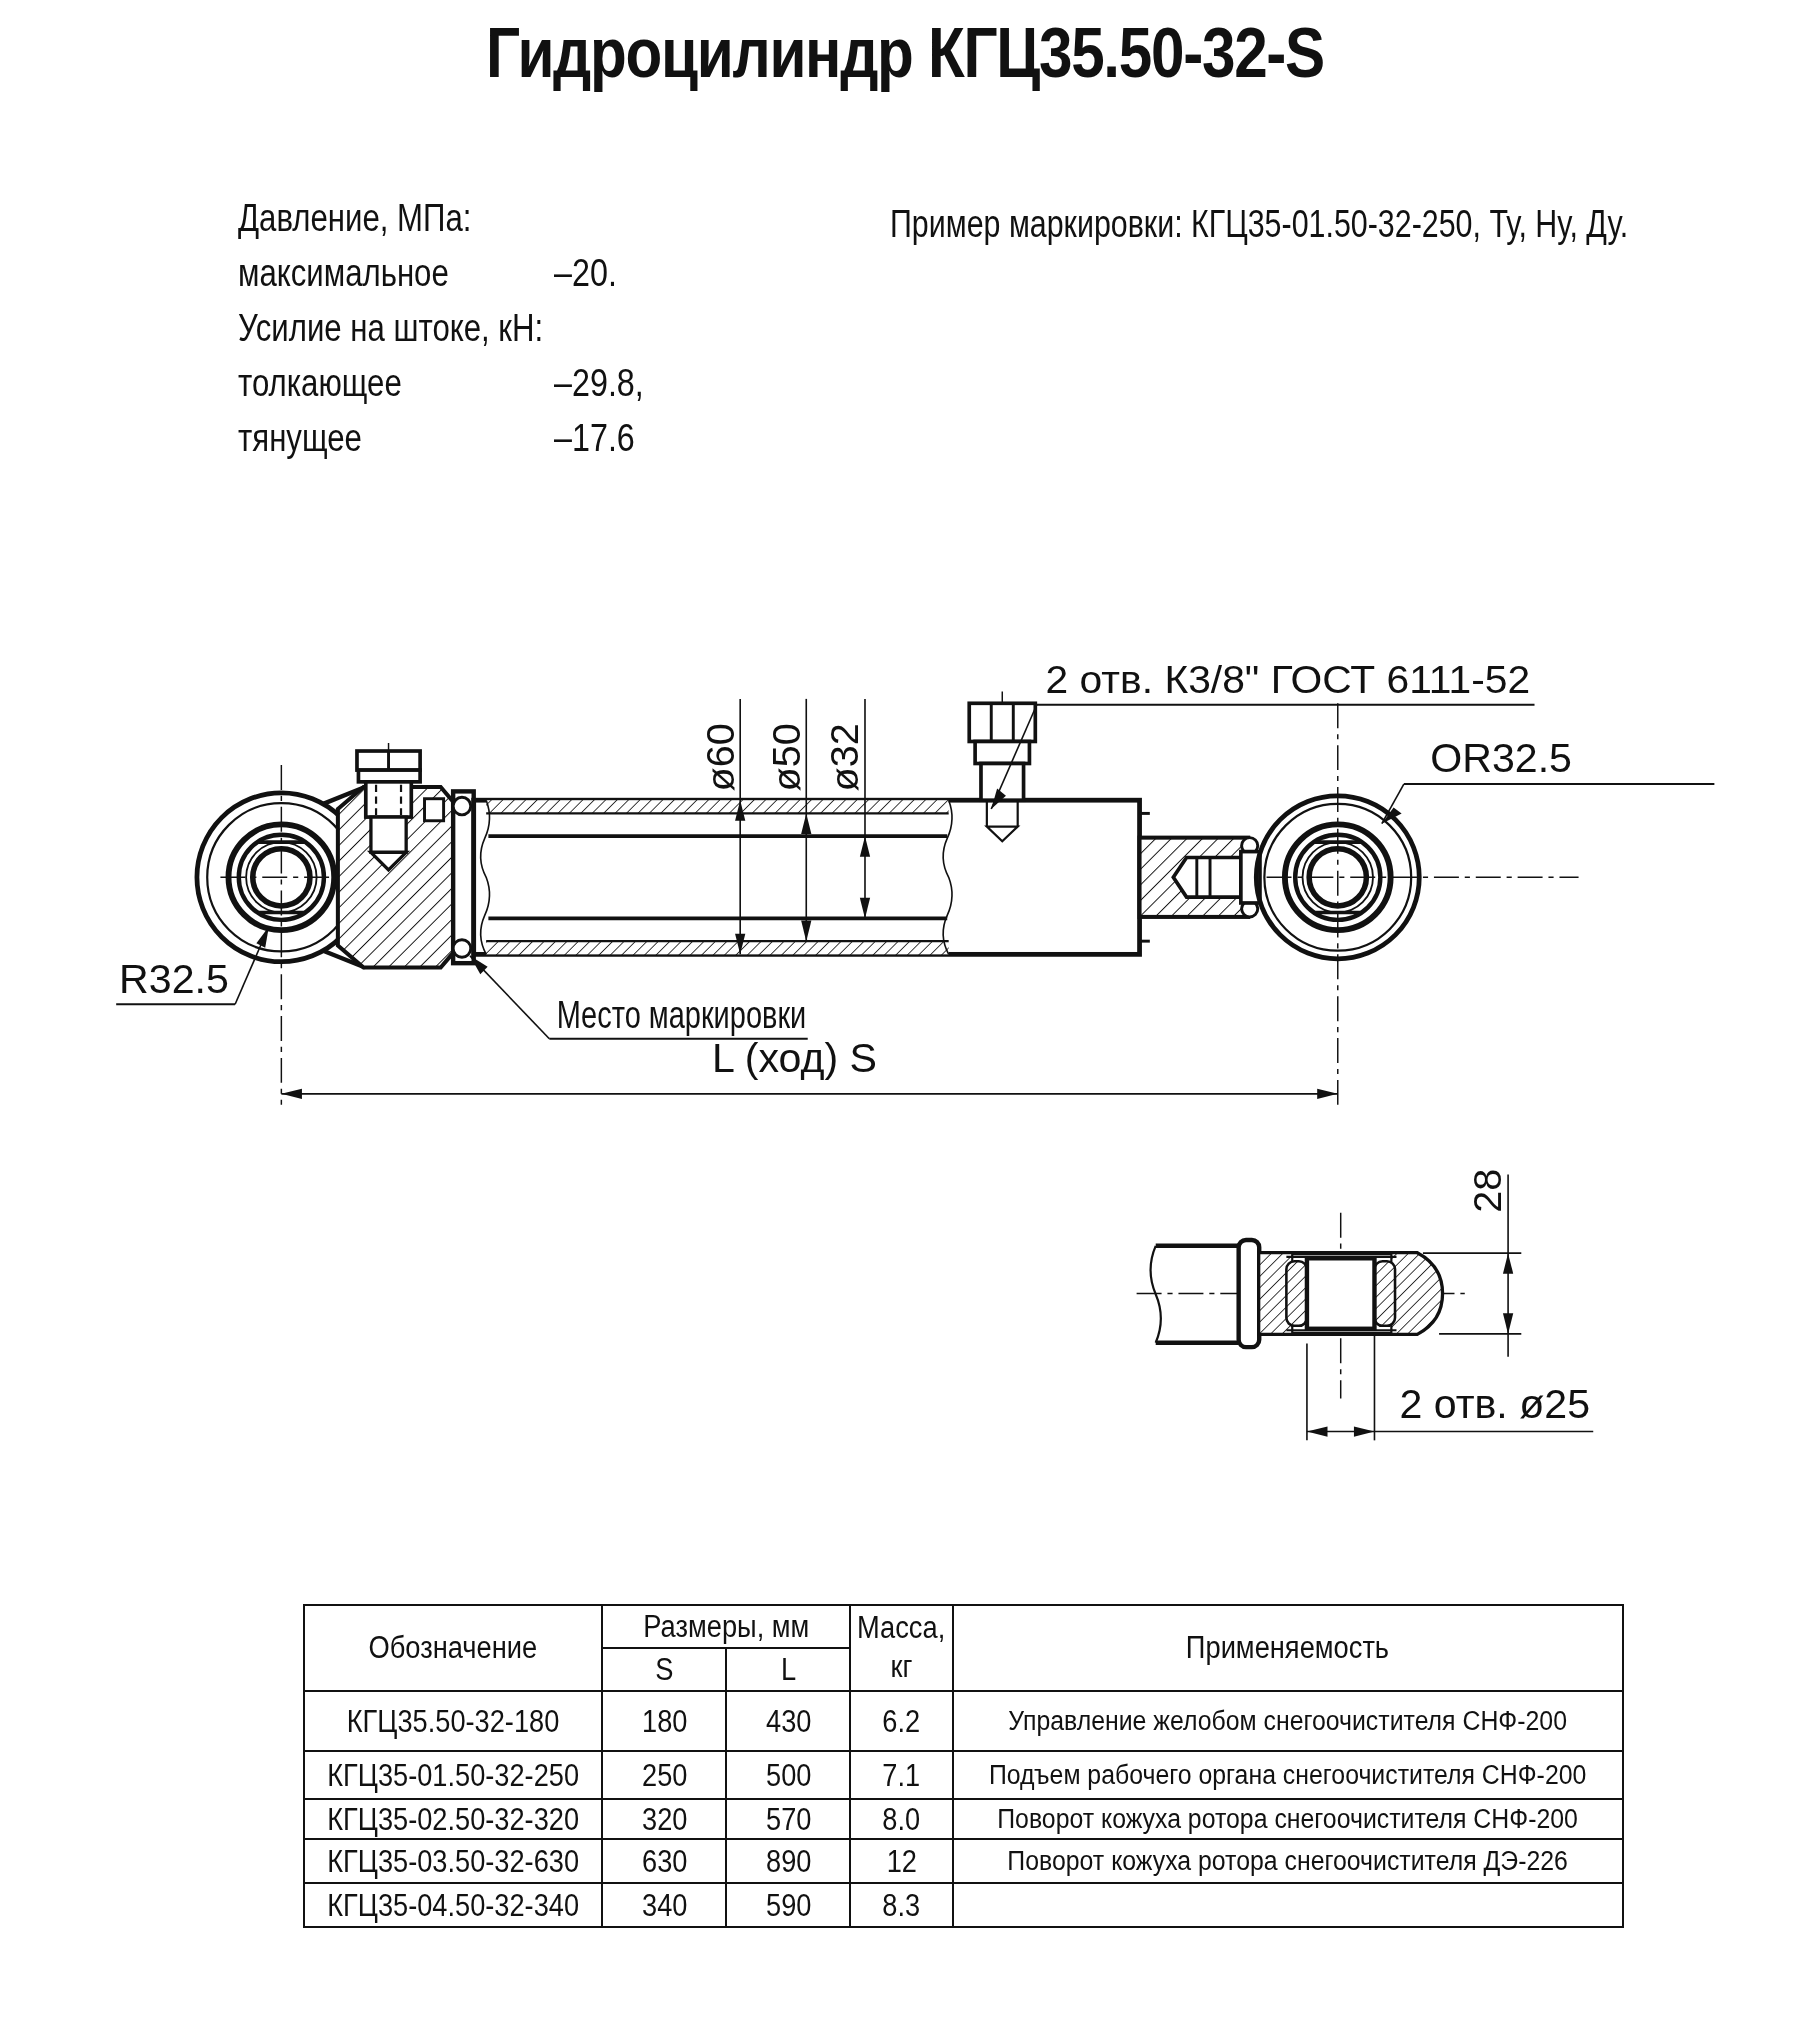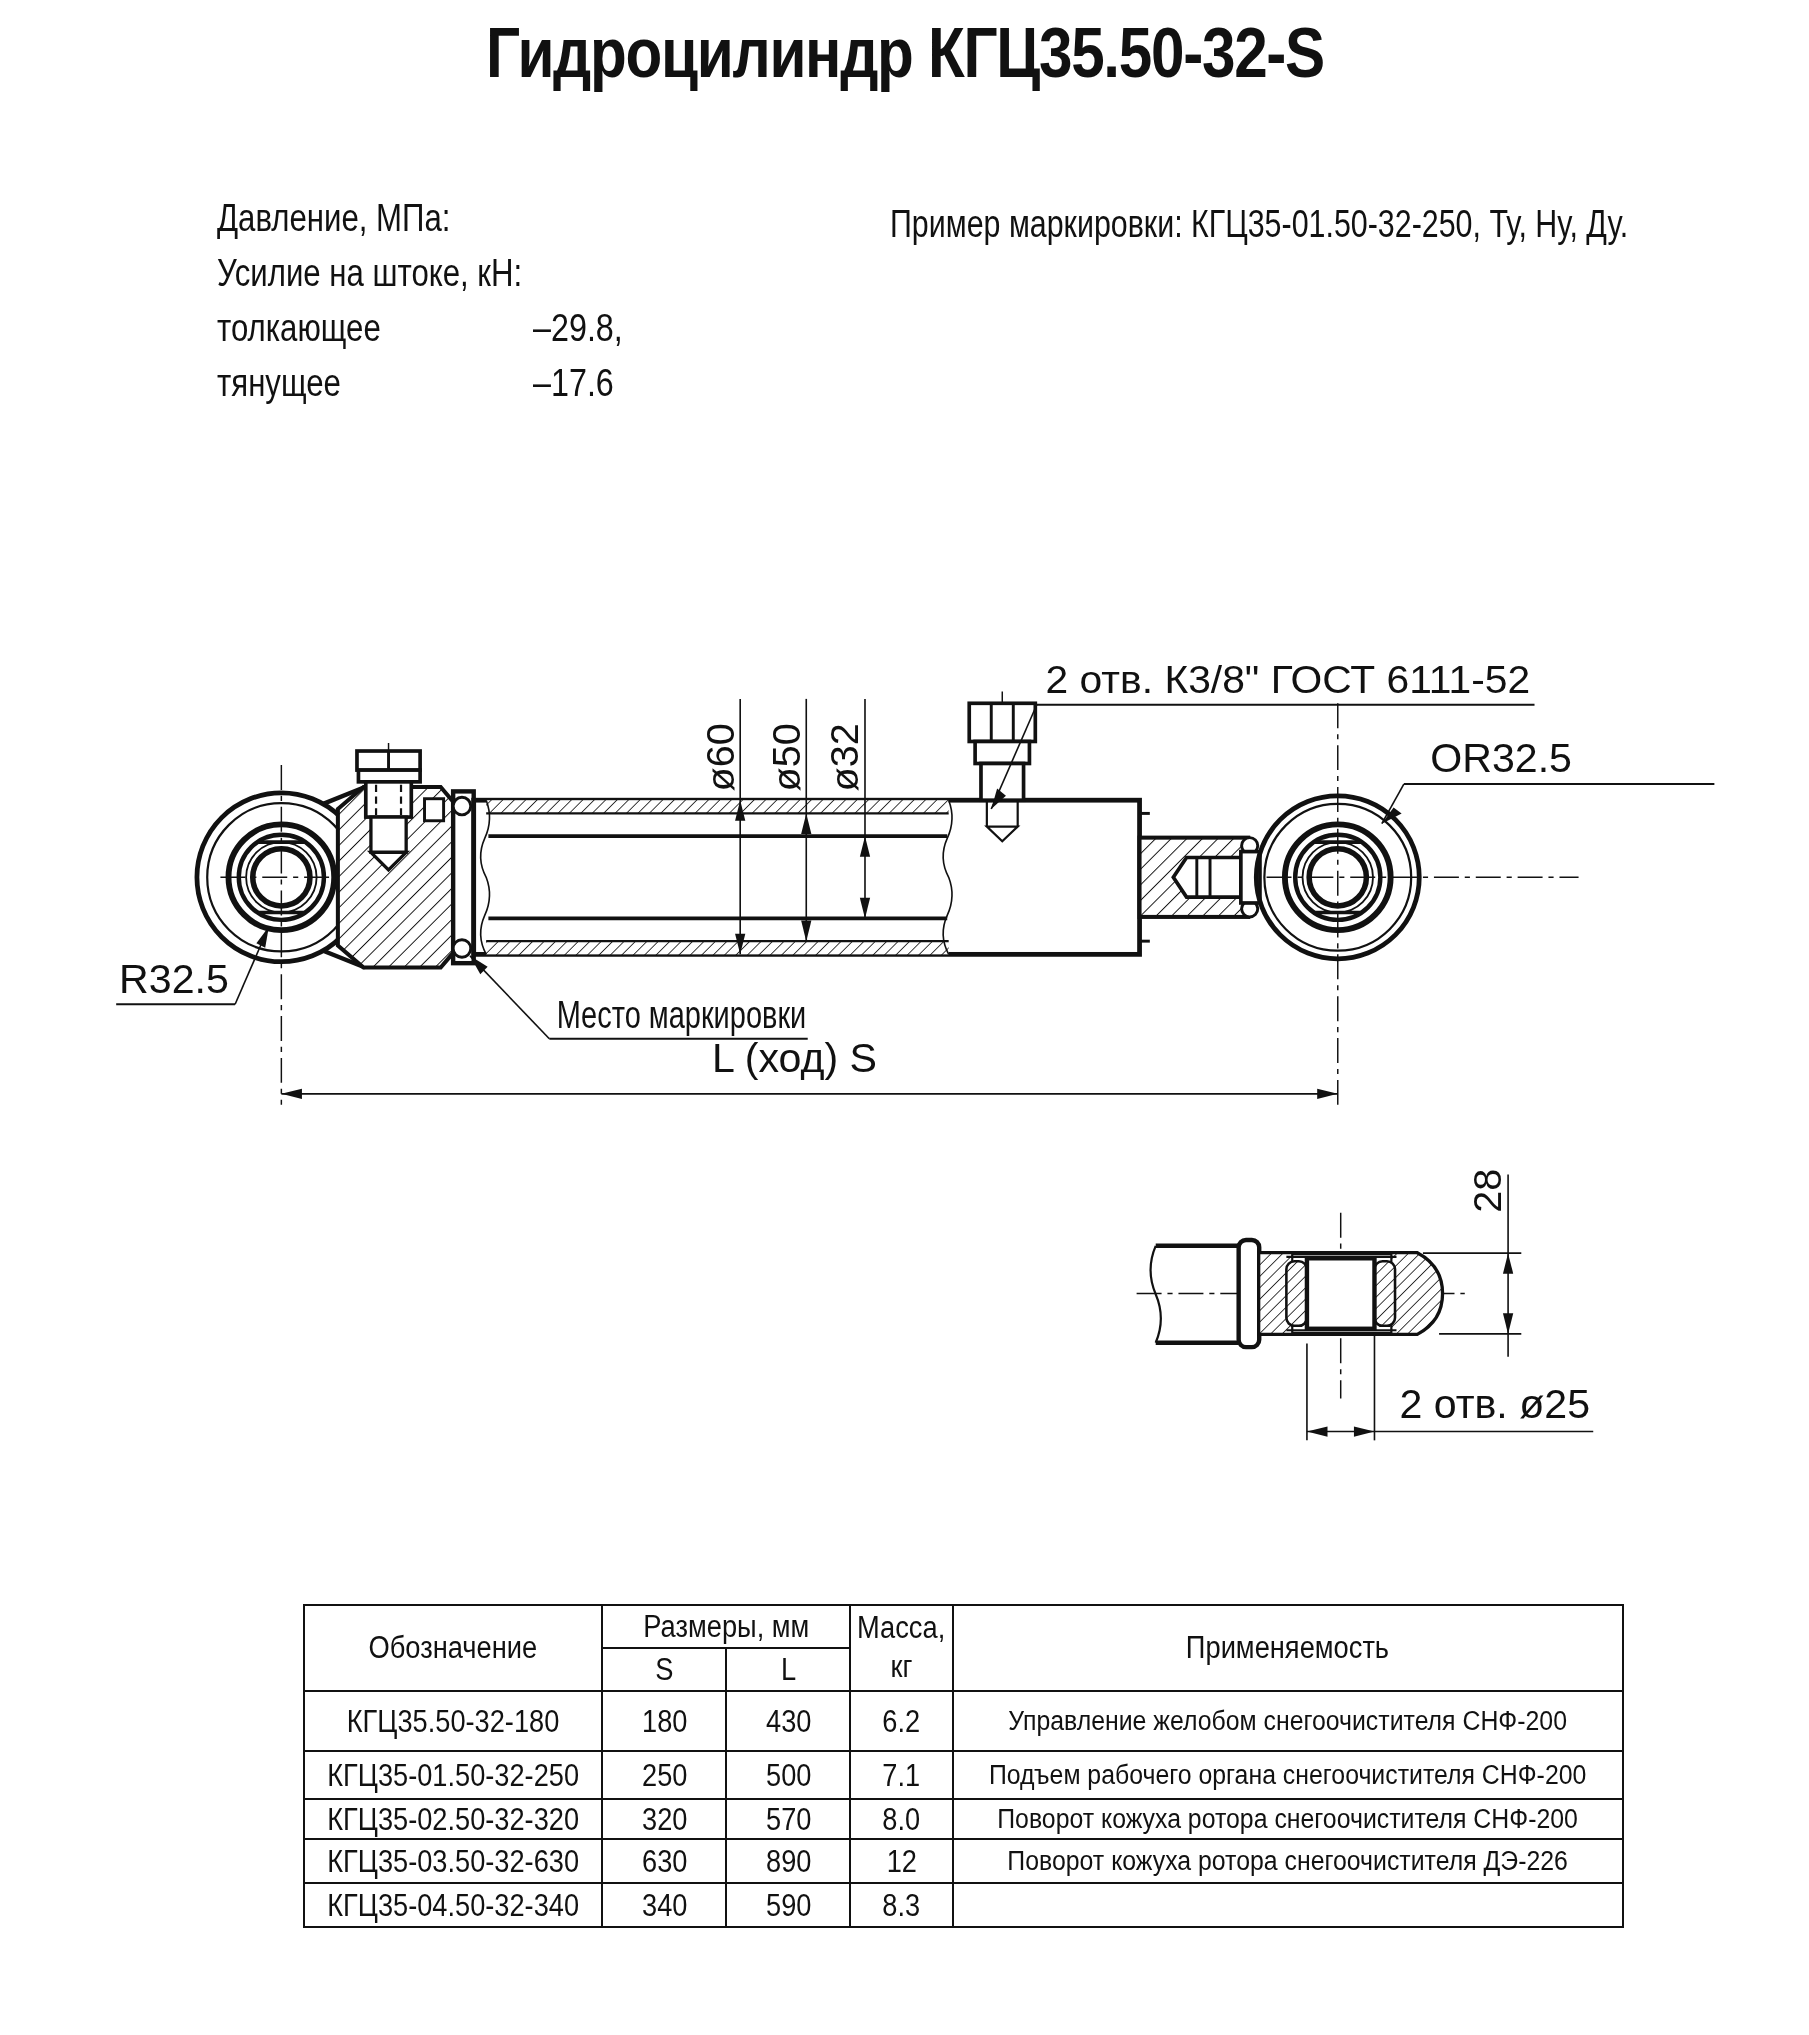--- a/index.html
+++ b/index.html
@@ -3,21 +3,21 @@
 <meta charset="utf-8">
 <style>
   html,body{margin:0;padding:0;background:#ffffff;}
   body{width:1810px;height:2035px;position:relative;font-family:"Liberation Sans",sans-serif;color:#111;}
   .abs{position:absolute;}
   
   .title{left:0;top:13.2px;width:1810px;text-align:center;font-size:70px;font-weight:bold;
          transform:scaleX(0.86);transform-origin:50% 50%;letter-spacing:-1.5px;white-space:nowrap;}
   
   .specs{left:217px;top:197px;width:661px;}
-  .spec-row{position:relative;height:55px;}
+  .spec-row{position:relative;height:55px;margin-left:21px;}
   .spec-label{display:inline-block;font-size:38px;transform:scaleX(0.82);transform-origin:0 50%;white-space:nowrap;}
   .spec-value{position:absolute;left:316px;top:0;font-size:38px;transform:scaleX(0.85);transform-origin:0 50%;white-space:nowrap;}
   
   .marking{left:890px;top:203px;font-size:38px;transform:scaleX(0.80);transform-origin:0 0;white-space:nowrap;}
   
   .drawing{left:0;top:0;width:1810px;height:2035px;}
   svg text{font-family:"Liberation Sans",sans-serif;fill:#111;}
   
   table.spec-table{position:absolute;left:281px;top:1604px;border-collapse:collapse;table-layout:fixed;margin-left:22px;}
   table.spec-table td,table.spec-table th{border:2.9px solid #111;padding:0;text-align:center;vertical-align:middle;
@@ -29,20 +29,24 @@
 </style>
 </head>
 <body>
 
 <div class="abs title">Гидроцилиндр КГЦ35.50-32-S</div>
 
 <div class="abs specs">
   <div class="spec-row">
     <span class="spec-label">Давление, МПа:</span>
     <span class="spec-value"></span>
+  </div>
+  <div class="spec-row">
+    <span class="spec-label">максимальное</span>
+    <span class="spec-value">–20.</span>
   </div>
   <div class="spec-row">
     <span class="spec-label">Усилие на штоке, кН:</span>
     <span class="spec-value"></span>
   </div>
   <div class="spec-row">
     <span class="spec-label">толкающее</span>
     <span class="spec-value">–29.8,</span>
   </div>
   <div class="spec-row">

